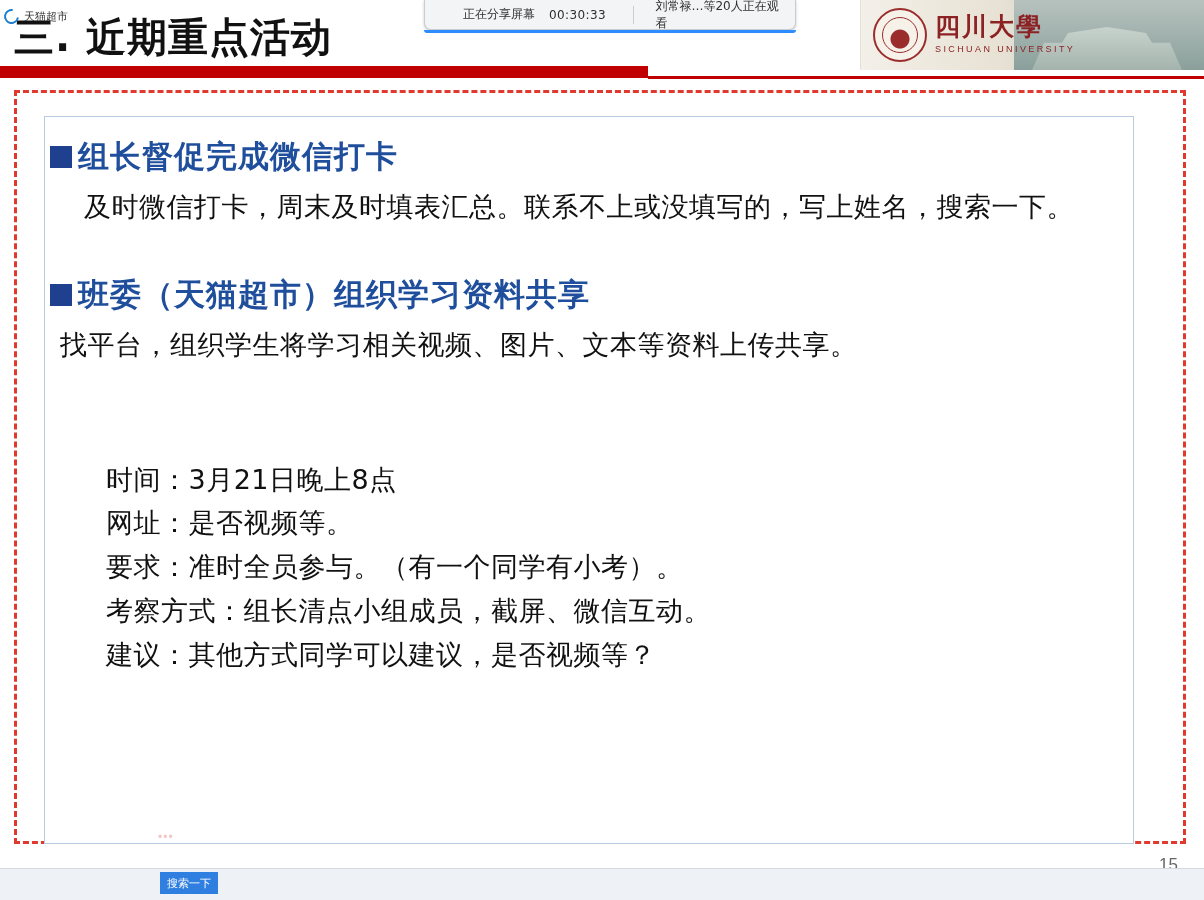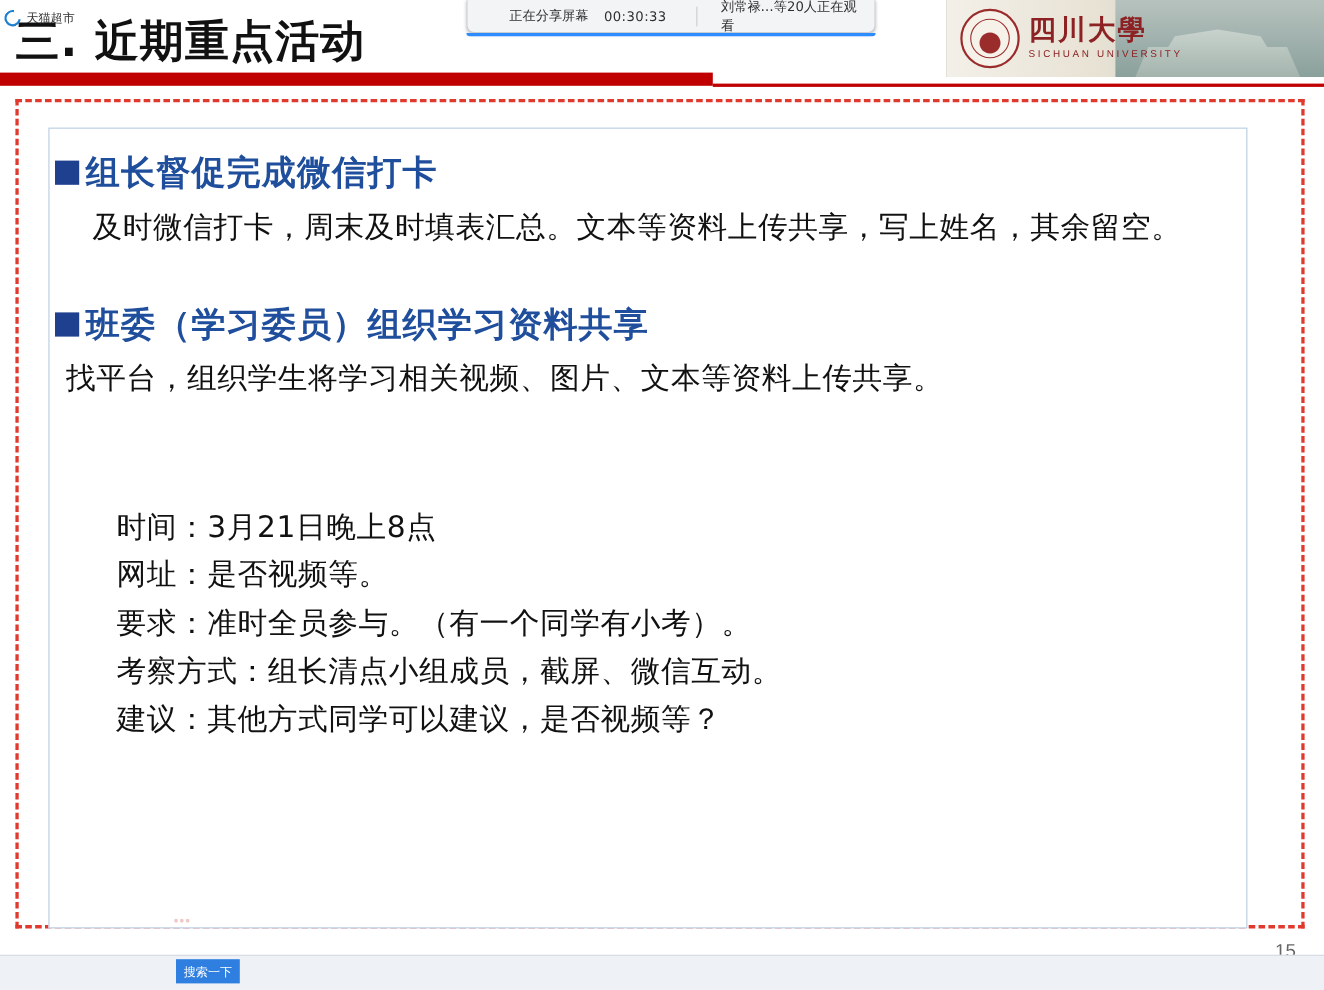--- a/index.html
+++ b/index.html
@@ -343,27 +343,27 @@
 
   <div class="dashed-frame"></div>
   <div class="inner-box"></div>
 
   <div class="content">
 
     <div class="head-line">
       <span class="bullet-sq bullet-blue"></span>
       <span class="head-text head-blue">组长督促完成微信打卡</span>
     </div>
-    <div class="para indent">及时微信打卡，周末及时填表汇总。文本等资料上传共享，写上姓名，其余留空。</div>
+    <div class="para indent">及时微信打卡，周末及时填表汇总。联系不上或没填写的，写上姓名，搜索一下。</div>
 
     <div class="gap-lg"></div>
 
     <div class="head-line">
       <span class="bullet-sq bullet-blue"></span>
-      <span class="head-text head-blue">班委（学习委员）组织学习资料共享</span>
+      <span class="head-text head-blue">班委（天猫超市）组织学习资料共享</span>
     </div>
     <div class="para ind-small">找平台，组织学生将学习相关视频、图片、文本等资料上传共享。</div>
 
     <div class="gap-lg"></div>
     <div class="gap-md"></div>
 
 
     <div class="detail-list">
       <div class="detail-row">时间：3月21日晚上8点</div>
       <div class="detail-row">网址：是否视频等。</div>

